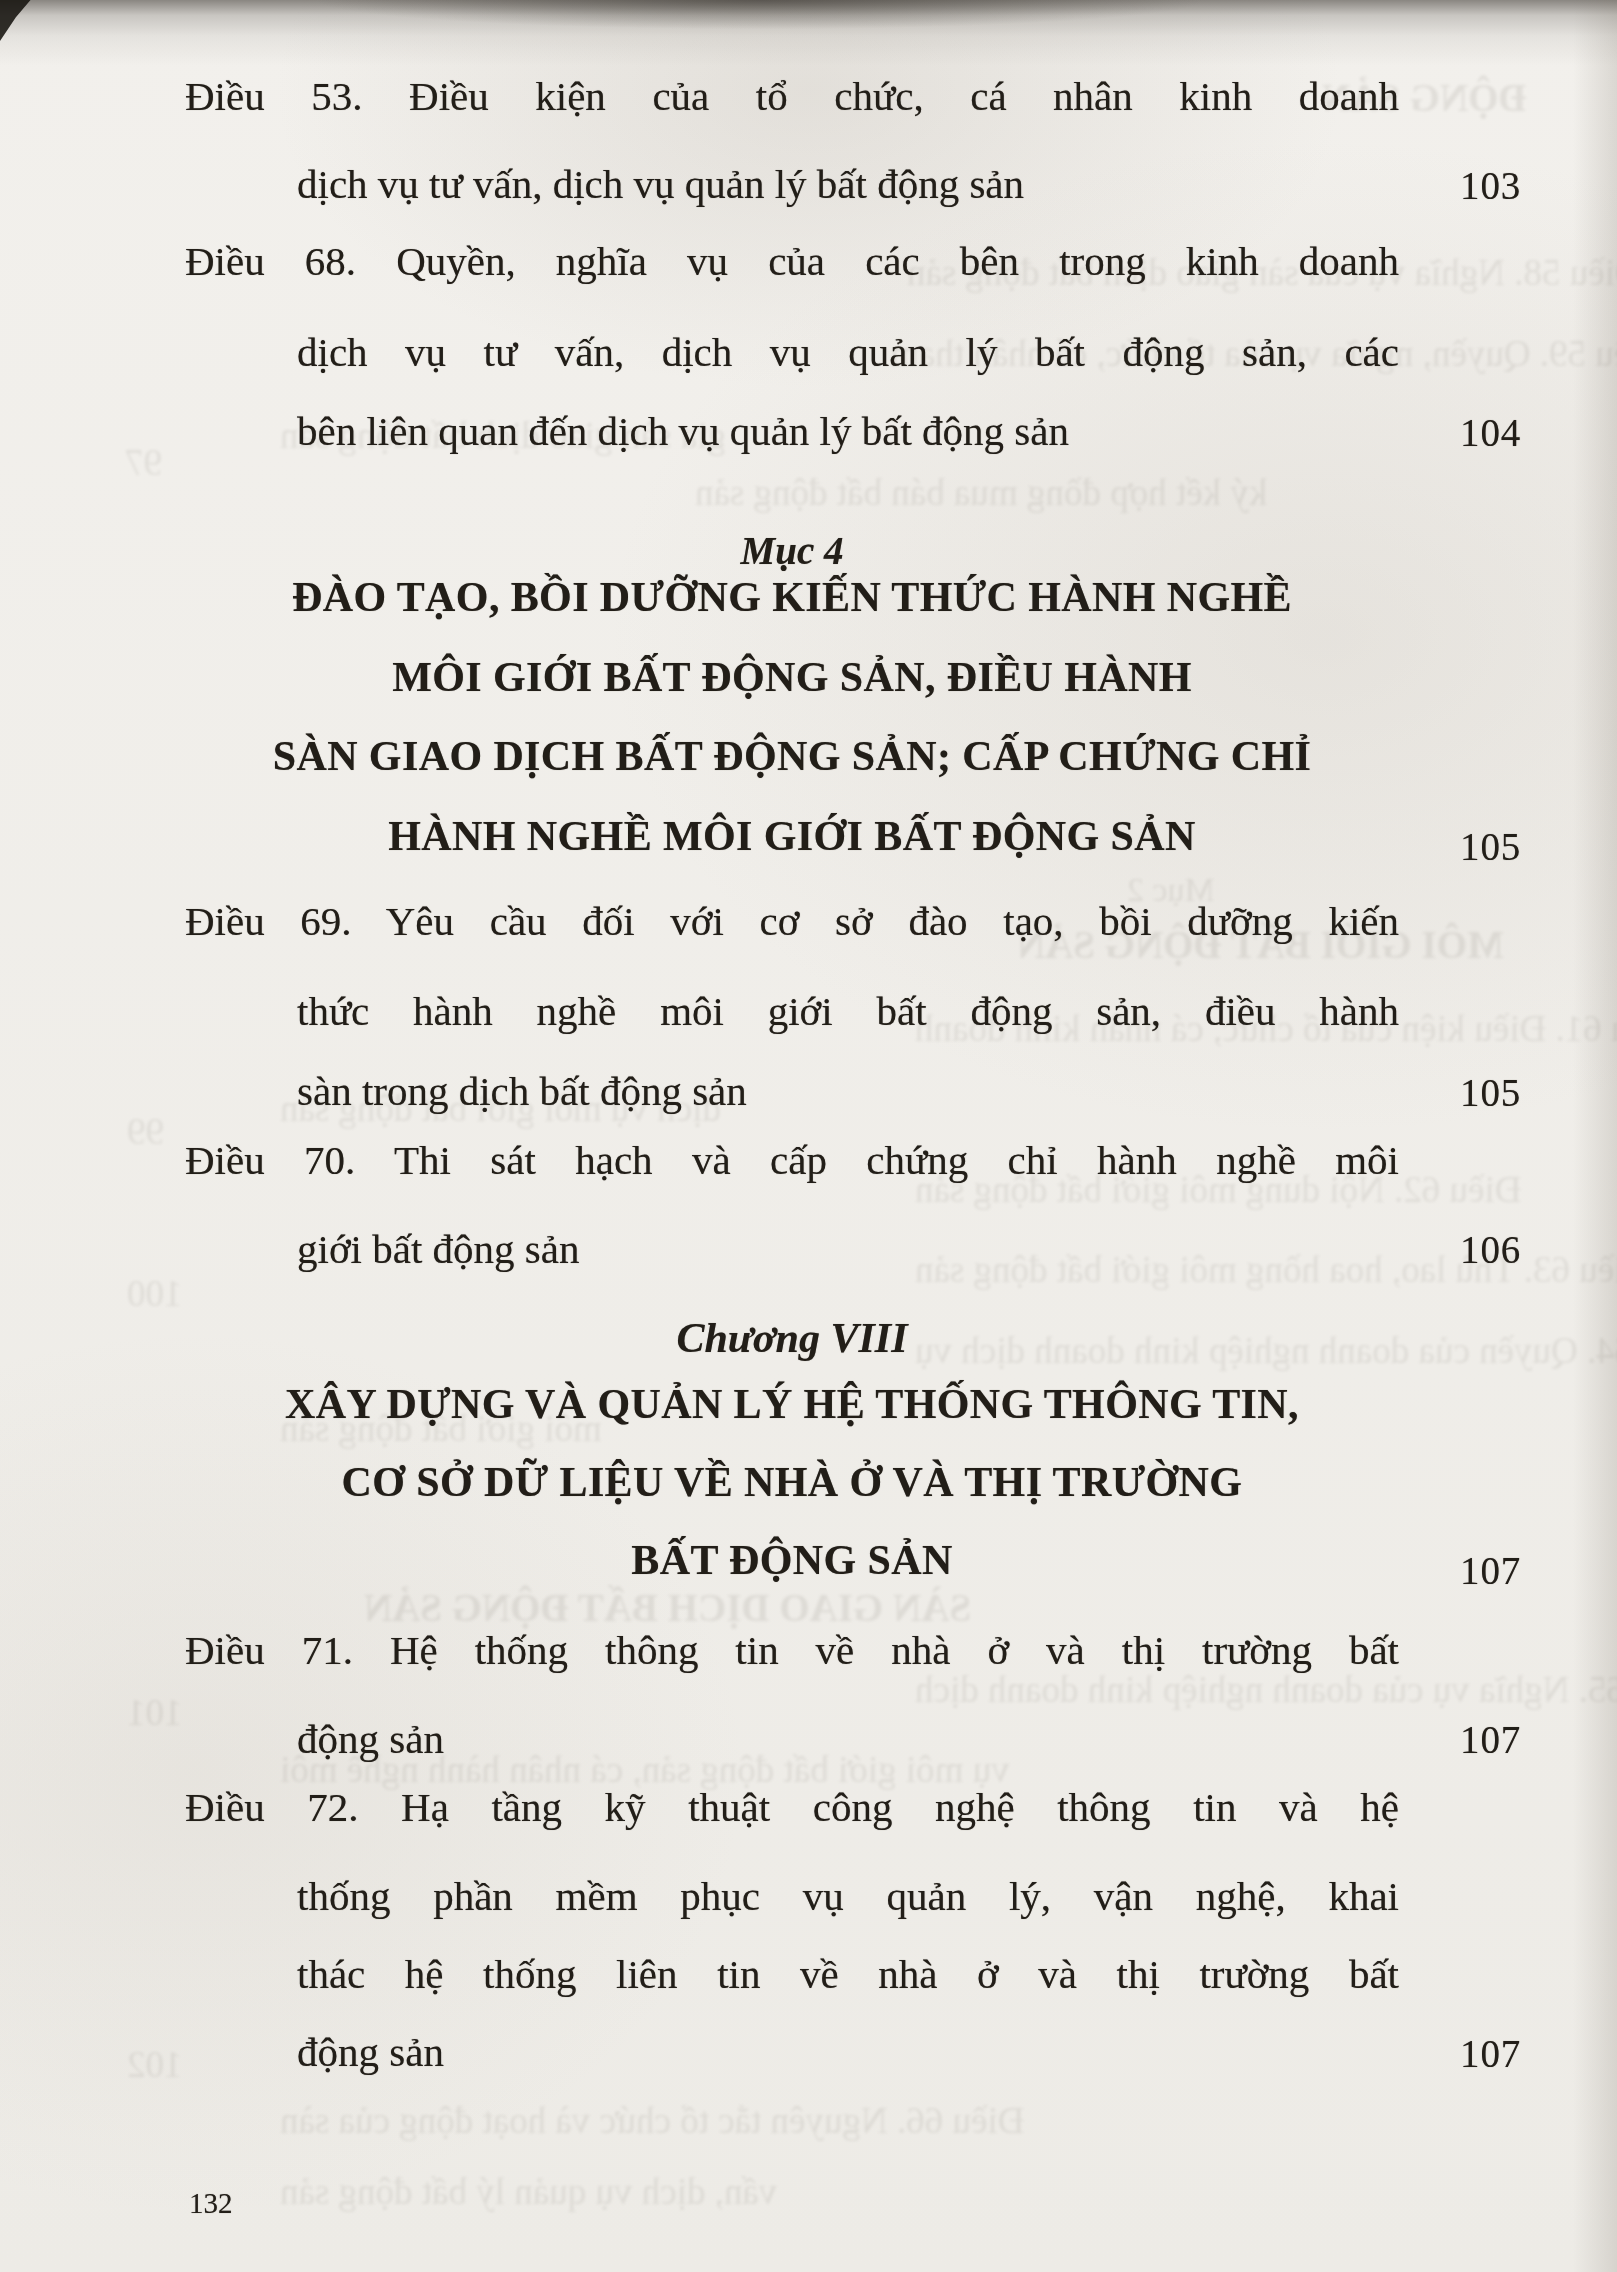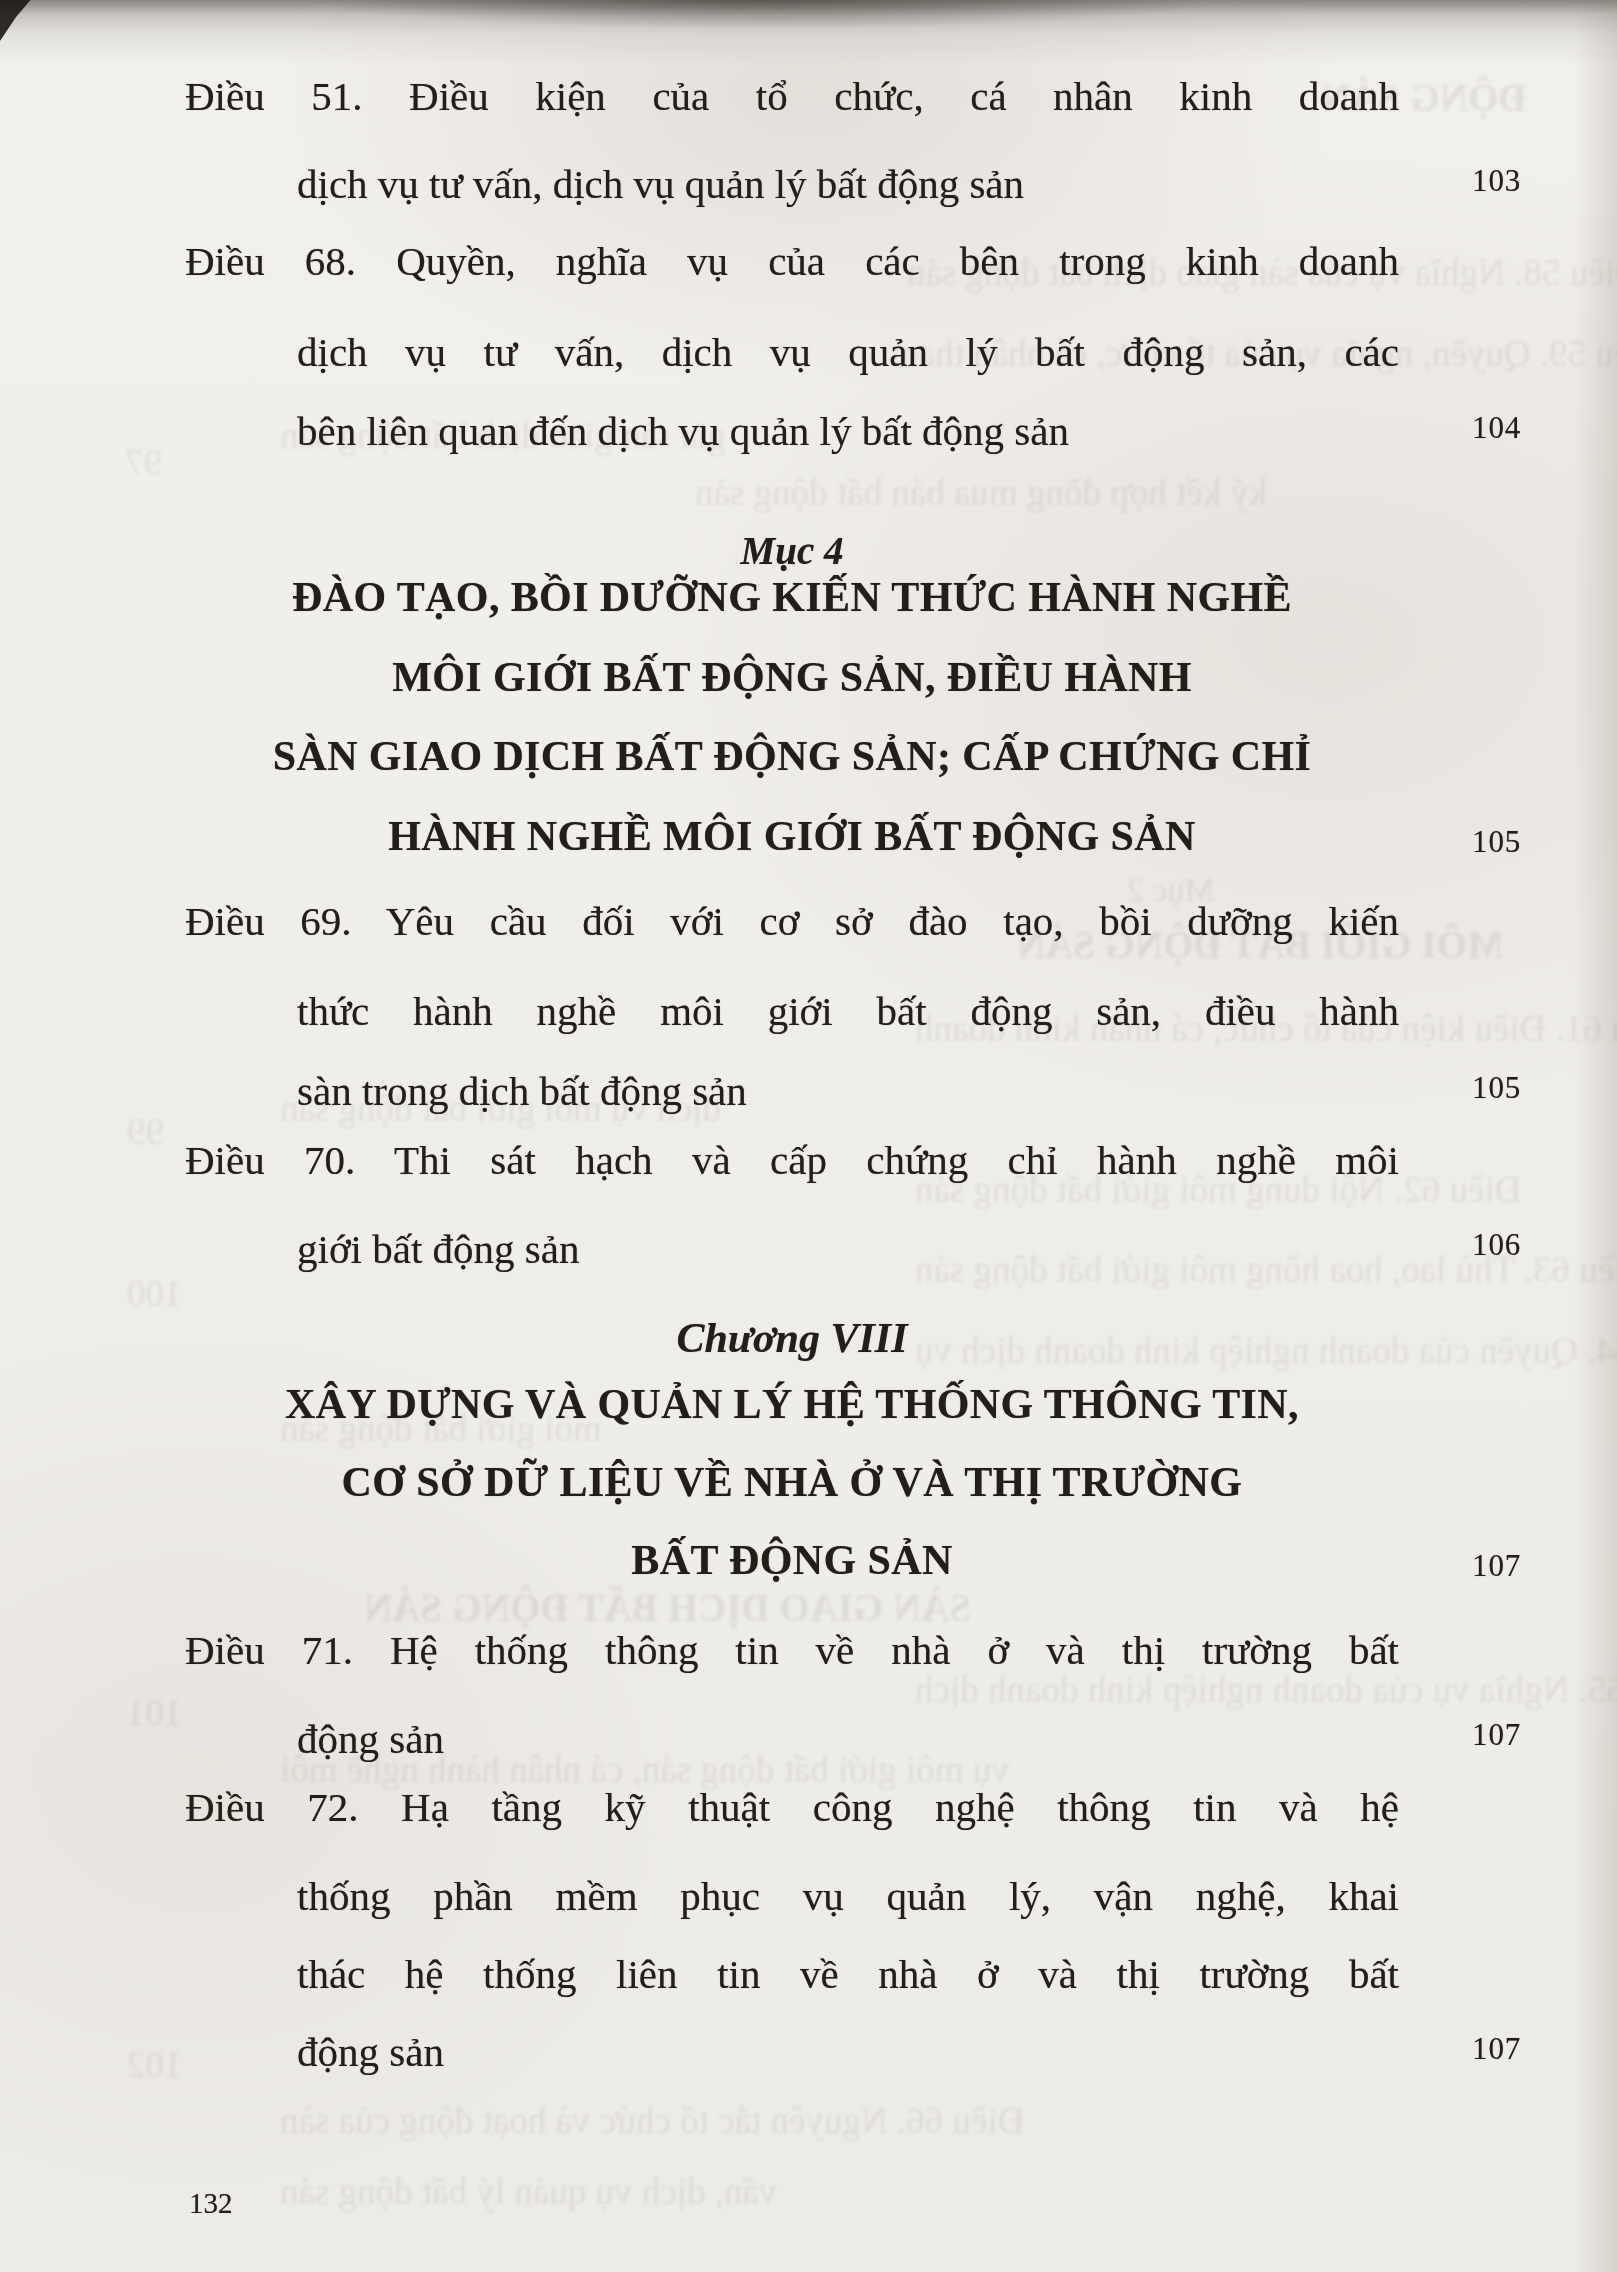--- a/index.html
+++ b/index.html
@@ -40,21 +40,21 @@
     white-space:nowrap;
   }
   .line.cont{left:297px;width:1102px;margin-top:9px;}
   .line.justify{white-space:normal;text-align:justify;text-align-last:justify;}
   .line.center{left:185px;width:1214px;text-align:center;}
   .line.caps{font-weight:bold;font-size:42px;letter-spacing:0.4px;}
   .line.muc{font-style:italic;font-weight:bold;font-size:39px;}
   .line.chapter{font-style:italic;font-weight:bold;font-size:42px;}
   .pagenum{
     position:absolute;right:96px;
-    font-size:31px;letter-spacing:0.8px;
+    font-size:39px;letter-spacing:0.8px;
     text-shadow:0 0 0.8px rgba(34,29,23,0.55);
   }
   .footer-num{
     position:absolute;left:189px;top:2187px;
     font-size:29px;text-shadow:0 0 0.8px rgba(34,29,23,0.55);
   }
   .ghost{
     position:absolute;
     transform:scaleX(-1);
     filter:blur(1.7px);
@@ -90,21 +90,21 @@
       <div class="ghost bold" style="top: 1585px; left: 364px; font-size: 39px;">SÀN GIAO DỊCH BẤT ĐỘNG SẢN</div>
       <div class="ghost" style="top: 1668px; left: 915px; font-size: 37px;">Điều 65. Nghĩa vụ của doanh nghiệp kinh doanh dịch</div>
       <div class="ghost" style="top: 1691px; left: 127px; font-size: 37px;">101</div>
       <div class="ghost" style="top: 1748px; left: 280px; font-size: 37px;">vụ môi giới bất động sản, cá nhân hành nghề môi</div>
       <div class="ghost" style="top: 2043px; left: 127px; font-size: 37px;">102</div>
       <div class="ghost" style="top: 2099px; left: 280px; font-size: 37px;">Điều 66. Nguyên tắc tổ chức và hoạt động của sàn</div>
       <div class="ghost" style="top: 2170px; left: 280px; font-size: 37px;">vấn, dịch vụ quản lý bất động sản</div>
     </div>
 
   <div>
-      <div class="line entry justify" style="top: 72px;">Điều 51. Điều kiện của tổ chức, cá nhân kinh doanh</div>
+      <div class="line entry justify" style="top: 72px;">Điều 53. Điều kiện của tổ chức, cá nhân kinh doanh</div>
       <div class="line cont" style="top: 151px;">dịch vụ tư vấn, dịch vụ quản lý bất động sản</div>
       <div class="pagenum" style="top: 163px;">103</div>
       <div class="line entry justify" style="top: 237px;">Điều 68. Quyền, nghĩa vụ của các bên trong kinh doanh</div>
       <div class="line cont justify" style="top: 319px;">dịch vụ tư vấn, dịch vụ quản lý bất động sản, các</div>
       <div class="line cont" style="top: 398px;">bên liên quan đến dịch vụ quản lý bất động sản</div>
       <div class="pagenum" style="top: 410px;">104</div>
       <div class="line center muc" style="top: 505px; margin-top: 23px;">Mục 4</div>
       <div class="line center caps" style="top: 573px;">ĐÀO TẠO, BỒI DƯỠNG KIẾN THỨC HÀNH NGHỀ</div>
       <div class="line center caps" style="top: 653px;">MÔI GIỚI BẤT ĐỘNG SẢN, ĐIỀU HÀNH</div>
       <div class="line center caps" style="top: 732px;">SÀN GIAO DỊCH BẤT ĐỘNG SẢN; CẤP CHỨNG CHỈ</div>

